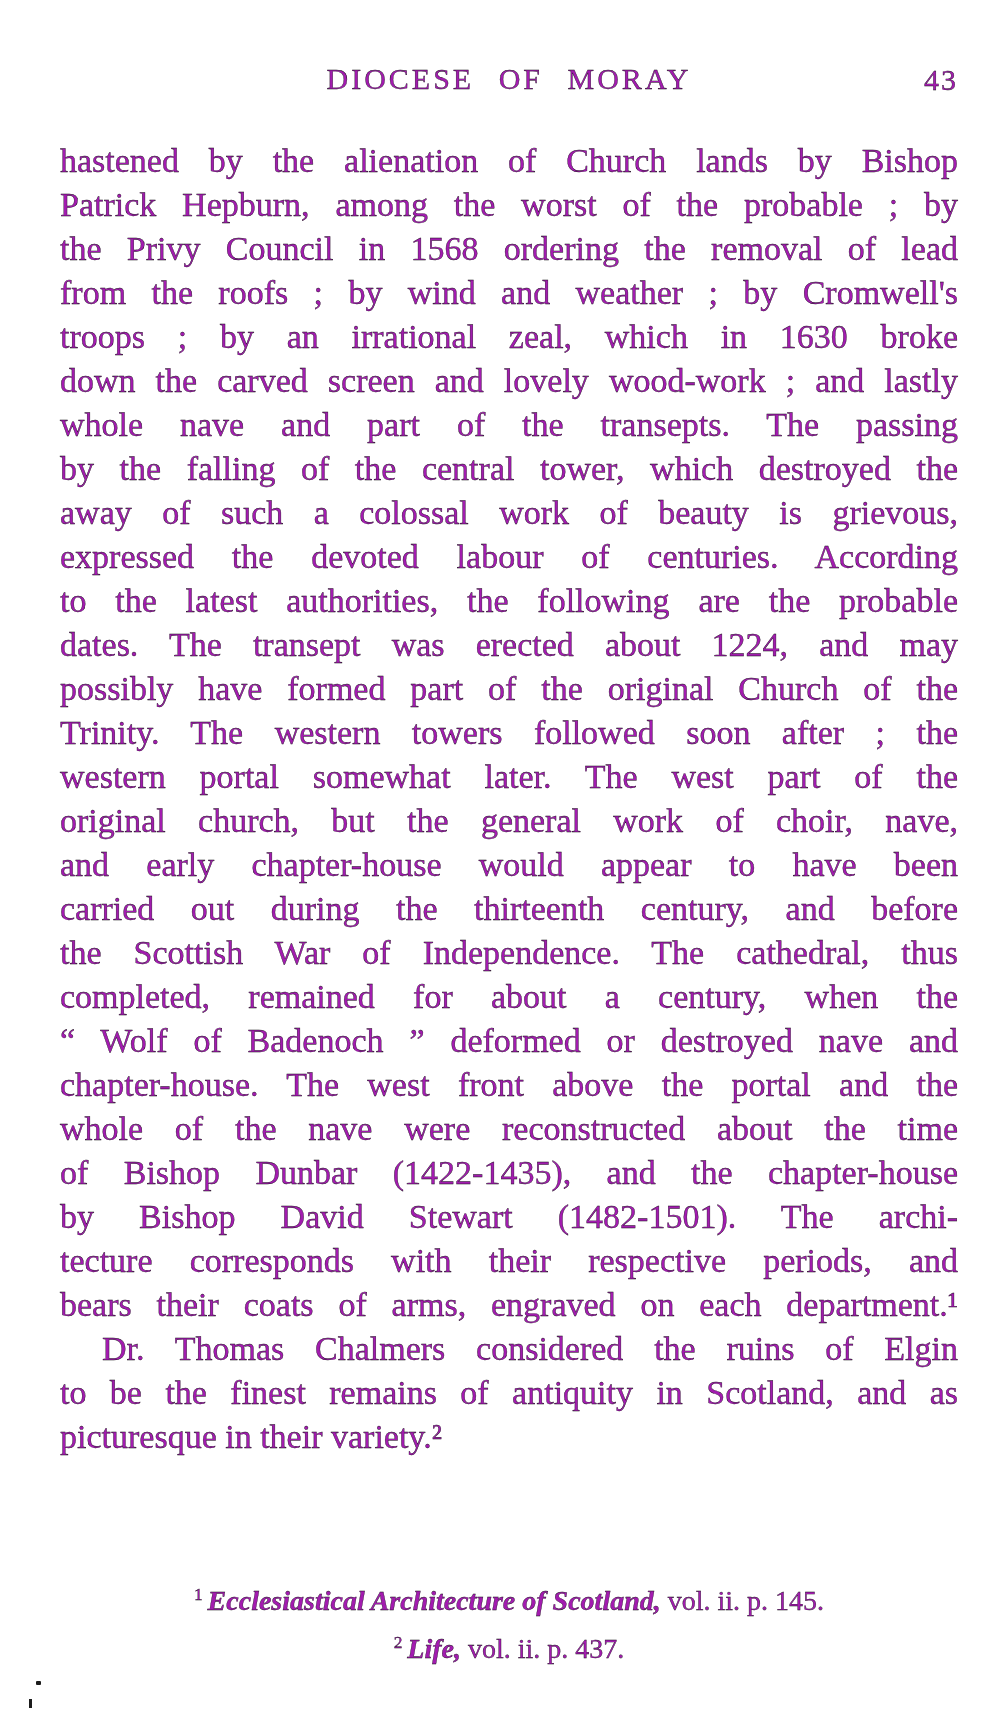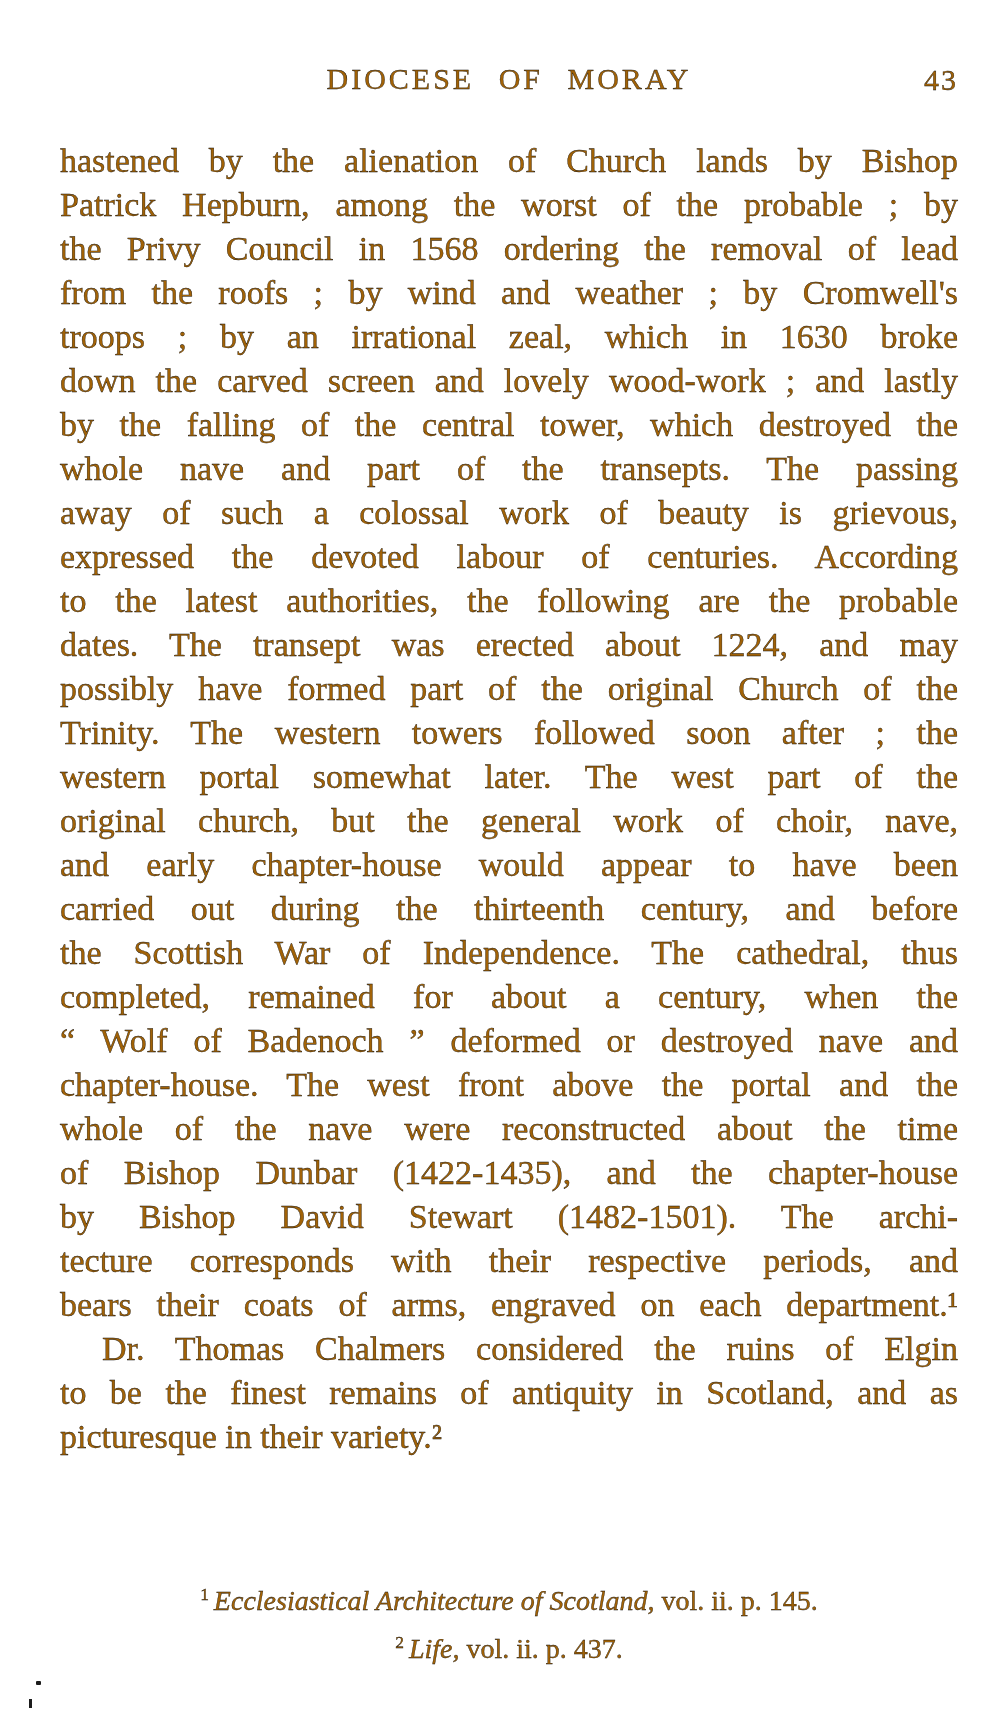--- a/index.html
+++ b/index.html
@@ -1,21 +1,21 @@
 <!DOCTYPE html>
 <html><head>
 <meta charset="utf-8">
 <style>
   html, body { margin: 0; padding: 0; background: #ffffff; }
   .page {
     position: relative;
     width: 1000px;
     height: 1714px;
     background: #ffffff;
-    color: #a16207;
+    color: #a21caf;
     font-family: "Liberation Serif", "DejaVu Serif", serif;
     overflow: hidden;
     -webkit-text-stroke: 0.35px #0e0e0e;
   }
   
   .header { position: absolute; top: 62px; left: 60px; width: 898px; height: 40px; }
   .running-title {
     text-align: center;
     font-size: 30px;
     letter-spacing: 3px;
@@ -39,21 +39,21 @@
   .footnotes {
     position: absolute;
     top: 1574px;
     left: 60px;
     width: 898px;
     text-align: center;
     font-size: 28px;
     line-height: 42px;
   }
   .fn-marker { vertical-align: super; font-size: 0.62em; margin-right: 5px; }
-  .fn-work { font-style: italic; }
+  .fn-work { font-style: italic; font-weight: bold; }
 
   
   .speck { position: absolute; background: #1c1c1c; }
   .speck-1 { left: 36px; top: 1681px; width: 5px; height: 4px; border-radius: 1px; }
   .speck-2 { left: 29px; top: 1699px; width: 3px; height: 9px; }
 </style>
 </head>
 <body>
 
 <div class="page">
@@ -64,22 +64,22 @@
   </div>
 
   <div class="body-text">
     <div class="para">
         <div class="line">hastened by the alienation of Church lands by Bishop</div>
         <div class="line">Patrick Hepburn, among the worst of the probable ; by</div>
         <div class="line">the Privy Council in 1568 ordering the removal of lead</div>
         <div class="line">from the roofs ; by wind and weather ; by Cromwell's</div>
         <div class="line">troops ; by an irrational zeal, which in 1630 broke</div>
         <div class="line">down the carved screen and lovely wood-work ; and lastly</div>
+        <div class="line">whole nave and part of the transepts. The passing</div>
         <div class="line">by the falling of the central tower, which destroyed the</div>
-        <div class="line">whole nave and part of the transepts. The passing</div>
         <div class="line">away of such a colossal work of beauty is grievous,</div>
         <div class="line">expressed the devoted labour of centuries. According</div>
         <div class="line">to the latest authorities, the following are the probable</div>
         <div class="line">dates. The transept was erected about 1224, and may</div>
         <div class="line">possibly have formed part of the original Church of the</div>
         <div class="line">Trinity. The western towers followed soon after ; the</div>
         <div class="line">western portal somewhat later. The west part of the</div>
         <div class="line">original church, but the general work of choir, nave,</div>
         <div class="line">and early chapter-house would appear to have been</div>
         <div class="line">carried out during the thirteenth century, and before</div>

